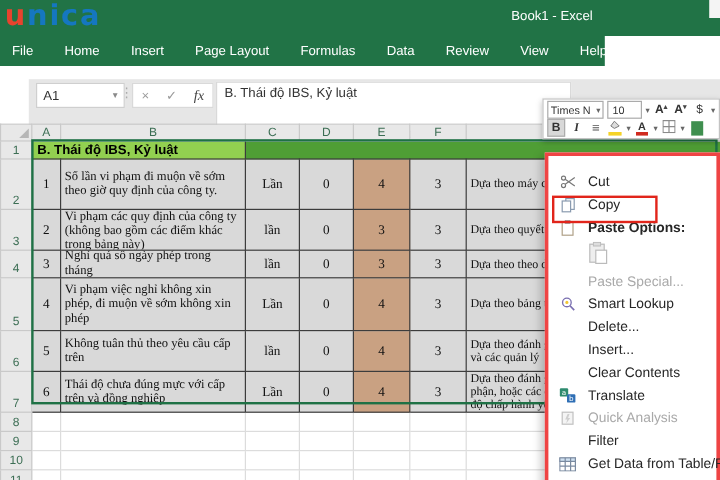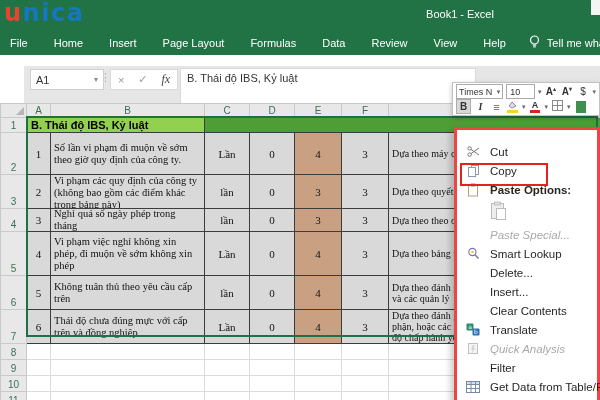--- a/index.html
+++ b/index.html
@@ -8,21 +8,21 @@
 
   
   .titlebar{position:absolute;left:0;top:0;width:600px;height:30px;background:#217346;}
   .logo{position:absolute;left:4px;top:-1px;font-size:24px;font-weight:bold;letter-spacing:1.5px;
         font-family:"DejaVu Sans",sans-serif;}
   .logo .lu{color:#e8432e;} .logo .lrest{color:#1577c0;}
   .win-title{position:absolute;left:390px;top:8px;width:140px;text-align:center;color:#fff;font-size:11px;}
   .corner-sliver{position:absolute;right:0;top:0;width:9px;height:15px;background:#f4f4f4;}
 
   
-  .tabs{position:absolute;left:0;top:30px;width:600px;height:25px;background:#217346;
+  .tabs{position:absolute;left:0;top:30px;width:504px;height:25px;background:#217346;
         display:flex;align-items:center;color:#fff;font-size:11px;}
   .tab{padding:0 13px;white-space:nowrap;cursor:default;}
   .tab:first-child{padding-left:10px;}
   .tellme{display:flex;align-items:center;gap:7px;margin-left:10px;white-space:nowrap;}
 
   
   .fbar{position:absolute;left:0;top:66px;width:600px;height:48px;background:#e6e6e6;
         border-bottom:1px solid #cfcfcf;margin-left:24px;}
   .namebox{position:absolute;left:6px;top:3px;width:62px;height:19px;background:#fff;
            border:1px solid #cfcfcf;font-size:11px;display:flex;align-items:center;
@@ -85,21 +85,21 @@
   .stack .bar-yel{width:11px;height:3px;background:#f5d327;}
   .stack .atxt{font-size:9px;font-weight:bold;color:#333;}
   .cutoff-green{width:10px;height:12px;background:#3f8f4f;margin-left:2px;}
 
   
   .cmenu{position:absolute;left:454px;top:127px;width:146px;height:283px;background:#fff;
          border:3px solid #ef4444;box-shadow:-3px 3px 7px rgba(0,0,0,.22);z-index:40;
          box-sizing:border-box;padding-top:12px;font-size:11.5px;color:#262626;}
   .mi{display:flex;align-items:center;height:19px;padding-left:8px;gap:9px;white-space:nowrap;}
   .mi .ic{width:16px;display:flex;justify-content:center;align-items:center;flex:0 0 16px;}
-  .mi.dis{color:#a9a9a9;font-style:italic;}
+  .mi.dis{color:#a9a9a9;}
   .paste-row{height:26px;padding-left:33px;}
   .redbox{position:absolute;left:3px;top:33px;width:88px;height:23px;border:2px solid #e1251b;
           box-sizing:border-box;pointer-events:none;}
 </style>
 </head>
 <body>
 
 <div id="app">
 
   <div class="titlebar">

